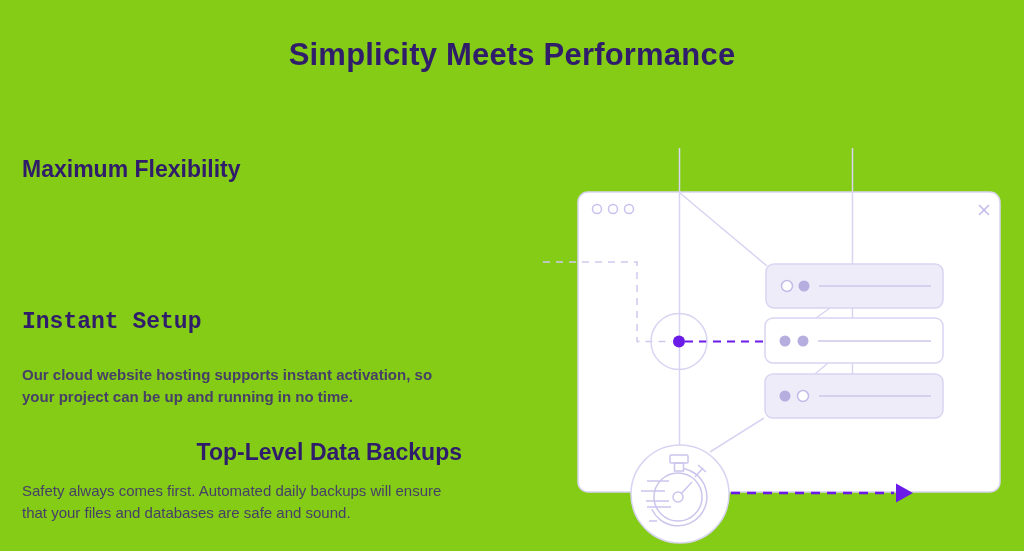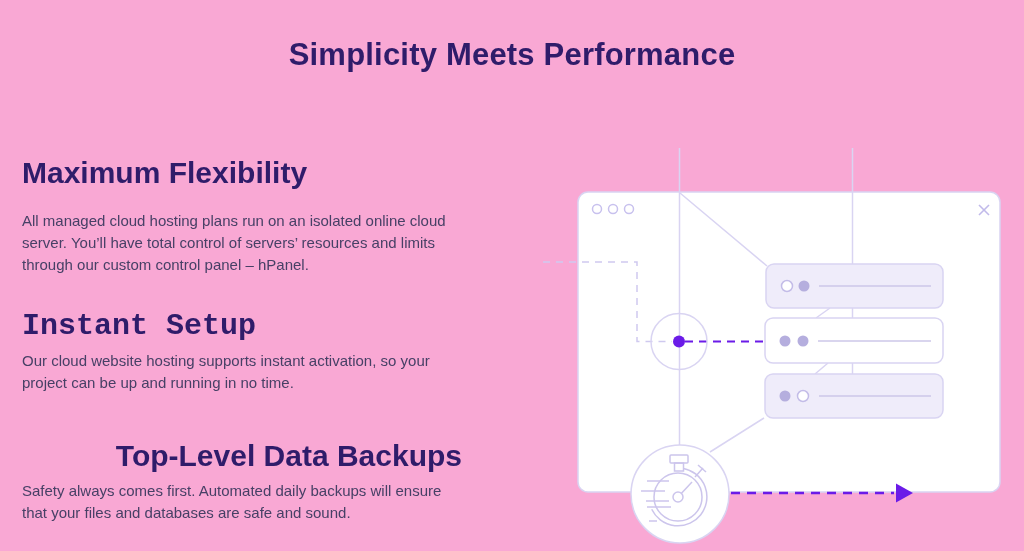--- a/index.html
+++ b/index.html
@@ -1,45 +1,44 @@
 <!DOCTYPE html>
 <html><head>
 <meta charset="utf-8">
 <style>
   html,body{margin:0;padding:0;background:#ffffff;}
   #screen{
-    position:relative;width:1024px;height:551px;background:#f9a8d4;
+    position:relative;width:1024px;height:551px;background:#84cc16;
     overflow:hidden;font-family:"Liberation Sans","DejaVu Sans",sans-serif;
   }
   .page-title{
     position:absolute;top:16px;left:0;width:1024px;text-align:center;
     font-size:31px;font-weight:700;color:#2f1c6a;letter-spacing:.2px;
   }
   .feature-heading{
     position:absolute;left:22px;width:440px;margin:0;
-    font-size:30px;font-weight:700;color:#2f1c6a;
+    font-size:23px;font-weight:700;color:#2f1c6a;
   }
   .feature-body{
     position:absolute;left:22px;width:432px;margin:0;
     font-size:15px;line-height:22px;color:#474066;
   }
   #fh1{top:156px;} #fp1{top:210px;}
-  #fh2{top:309px;font-family:Liberation Mono, monospace;} #fp2{top:350px;}
+  #fh2{top:309px;font-family:Liberation Mono, monospace;} #fp2{top:364px;font-weight:bold;}
   #fh3{top:439px;text-align:right;} #fp3{top:480px;}
   .illustration{position:absolute;left:0;top:0;width:1024px;height:551px;}
 </style>
 </head>
 <body>
 
 <div id="screen">
 
   <h1 class="page-title">Simplicity Meets Performance</h1>
 
   <h2 class="feature-heading" id="fh1">Maximum Flexibility</h2>
-  <p class="feature-body" id="fp1">All managed cloud hosting plans run on an isolated online cloud server. You’ll have total control of servers’ resources and limits through our custom control panel – hPanel.</p>
 
   <h2 class="feature-heading" id="fh2">Instant Setup</h2>
   <p class="feature-body" id="fp2">Our cloud website hosting supports instant activation, so your project can be up and running in no time.</p>
 
   <h2 class="feature-heading" id="fh3">Top-Level Data Backups</h2>
   <p class="feature-body" id="fp3">Safety always comes first. Automated daily backups will ensure that your files and databases are safe and sound.</p>
 
   <svg class="illustration" viewBox="0 0 1024 551">
 
     <rect x="578" y="192" width="422" height="300" rx="10" fill="#ffffff" stroke="#d9d4f2" stroke-width="1.5"></rect>

